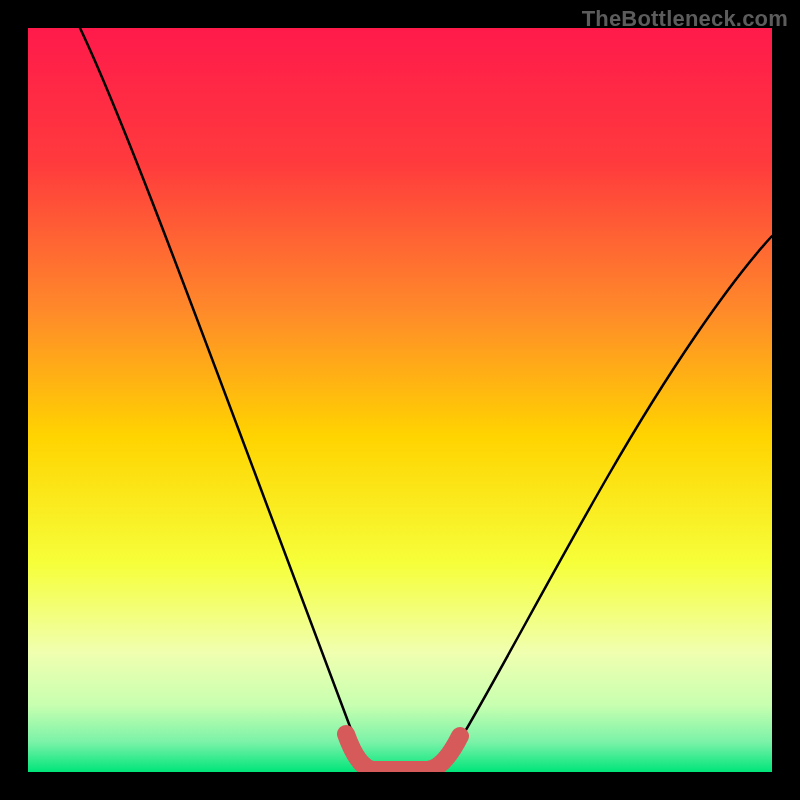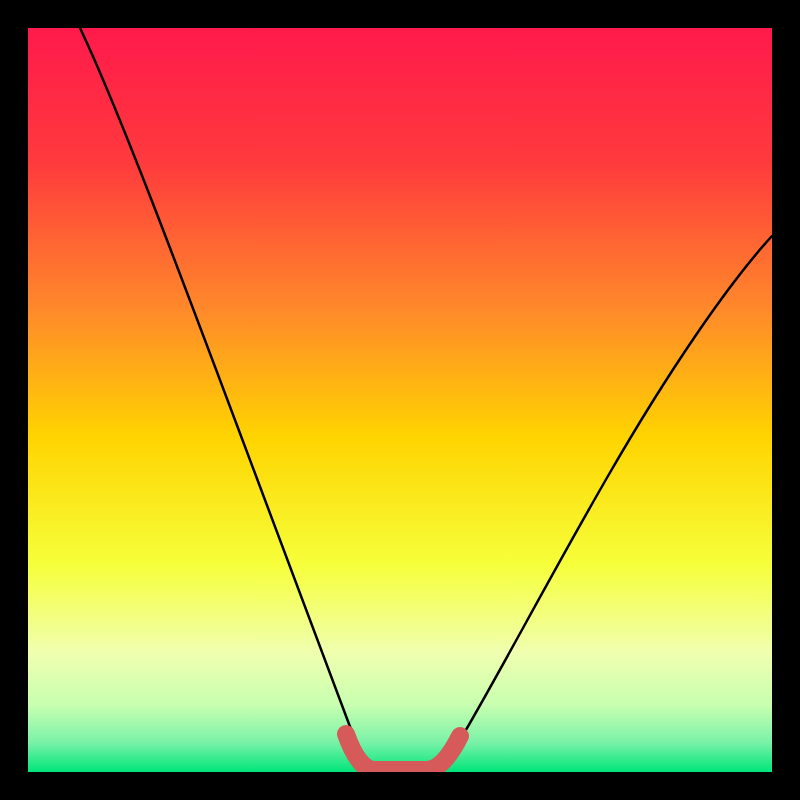--- a/index.html
+++ b/index.html
@@ -39,20 +39,21 @@
   .plot svg {
     display: block;
     width: 744px;
     height: 744px;
   }
 </style>
 </head>
 <body>
 
 <div class="frame">
+  <div class="watermark">TheBottleneck.com</div>
 
   <div class="plot">
     <svg viewBox="0 0 744 744">
       <defs>
         <linearGradient id="bg" x1="0" y1="0" x2="0" y2="1">
           <stop offset="0%" stop-color="#ff1a4b"></stop>
           <stop offset="18%" stop-color="#ff3a3d"></stop>
           <stop offset="38%" stop-color="#ff8a2a"></stop>
           <stop offset="55%" stop-color="#ffd400"></stop>
           <stop offset="72%" stop-color="#f6ff3a"></stop>

